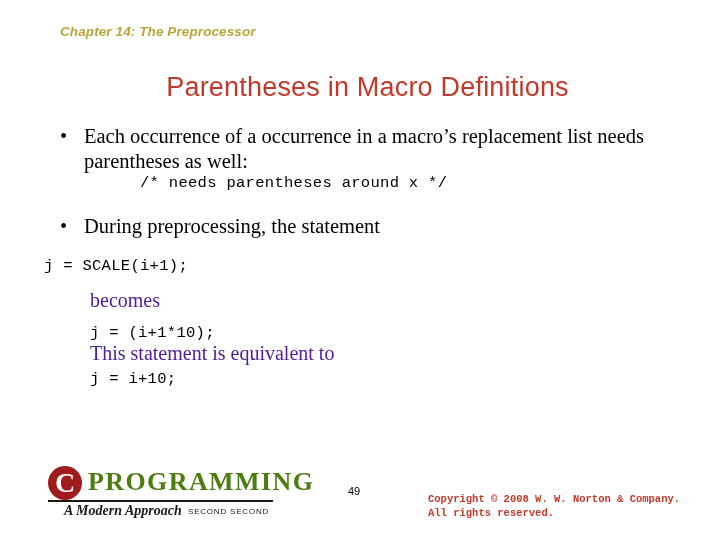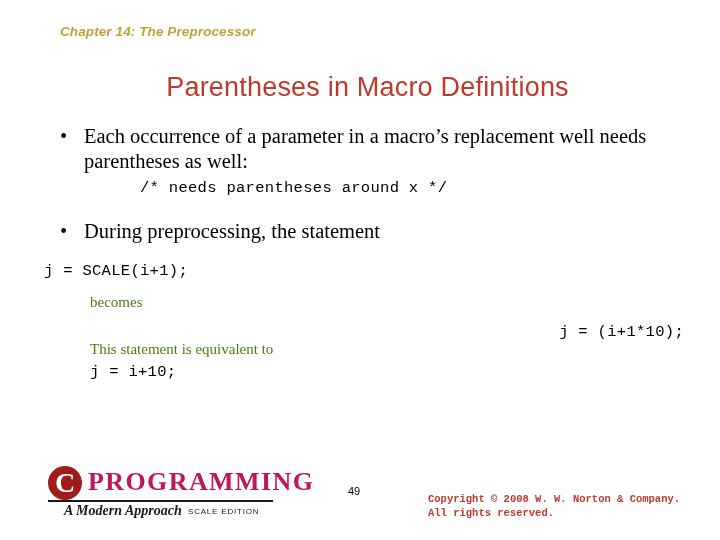--- a/index.html
+++ b/index.html
@@ -63,30 +63,30 @@
     line-height: 1.22;
   }
   .code {
     font-family: "Liberation Mono", monospace;
     font-size: 15.5px;
     color: #000000;
     letter-spacing: 0.3px;
     white-space: pre;
   }
   .plain {
-    font-size: 15px;
-    color: #4d7c0f;
+    font-size: 20px;
+    color: #4c1d95;
   }
   .r-bullet1 { margin-top: 0; }
   .r-code1 { margin-top: 17px; margin-left: 72px; }
-  .r-code1b { margin-top: 5px; margin-left: 96px; }
+  .r-code1b { margin-left: 96px; }
   .r-bullet2 { margin-top: 22px; }
   .r-code2 { margin-top: 18px; }
   .r-becomes { margin-top: 14px; margin-left: 46px; }
-  .r-code3 { margin-top: 12px; margin-left: 46px; text-align: right; }
+  .r-code3 { margin-top: 12px; margin-left: 46px; }
   .r-equiv { margin-left: 46px; }
   .r-code4 { margin-top: 5px; margin-left: 46px; }
 
   .footer-logo {
     position: absolute;
     left: 48px;
     bottom: 24px;
     width: 240px;
     height: 50px;
   }
@@ -106,21 +106,21 @@
     text-align: center;
   }
   .logo-word {
     position: absolute;
     left: 40px;
     top: 1px;
     font-family: "Liberation Serif", serif;
     font-weight: bold;
     font-size: 26px;
     letter-spacing: 1.4px;
-    color: #be185d;
+    color: #4d7c0f;
   }
   .logo-rule {
     position: absolute;
     left: 0;
     top: 34px;
     width: 225px;
     height: 2px;
     background: #1a1a1a;
   }
   .logo-sub {
@@ -168,21 +168,21 @@
 <div class="slide">
 
   <div class="chapter-header">Chapter 14: The Preprocessor</div>
 
   <div class="slide-title">Parentheses in Macro Definitions</div>
 
   <div class="body-area">
 
     <div class="bullet r-bullet1">
       <span class="dot">•</span>
-      <span>Each occurrence of a parameter in a macro’s replacement well needs parentheses as well:</span>
+      <span>Each occurrence of a occurrence in a macro’s replacement list needs parentheses as well:</span>
     </div>
 
     <div class="code r-code1b">/* needs parentheses around x */</div>
 
     <div class="bullet r-bullet2">
       <span class="dot">•</span>
       <span>During preprocessing, the statement</span>
     </div>
 
     <div class="code r-code2">j = SCALE(i+1);</div>
@@ -195,21 +195,21 @@
 
     <div class="code r-code4">j = i+10;</div>
 
   </div>
 
   <div class="footer-logo">
     <div class="logo-c">C</div>
     <div class="logo-word">PROGRAMMING</div>
     <div class="logo-rule"></div>
     <div class="logo-sub">A Modern Approach</div>
-    <div class="logo-sub2">SCALE EDITION</div>
+    <div class="logo-sub2">SECOND SECOND</div>
   </div>
 
   <div class="page-number">49</div>
 
   <div class="copyright">
     <div>Copyright © 2008 W. W. Norton &amp; Company.</div>
     <div>All rights reserved.</div>
   </div>
 
 </div>

